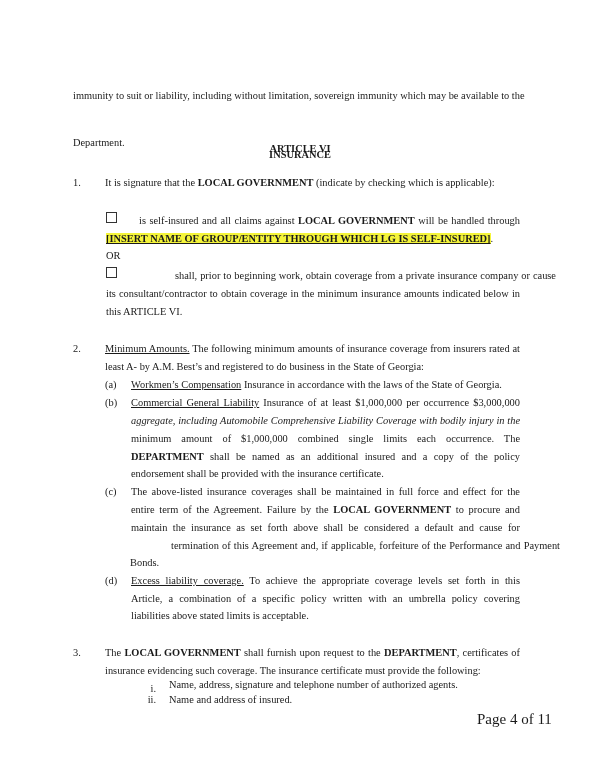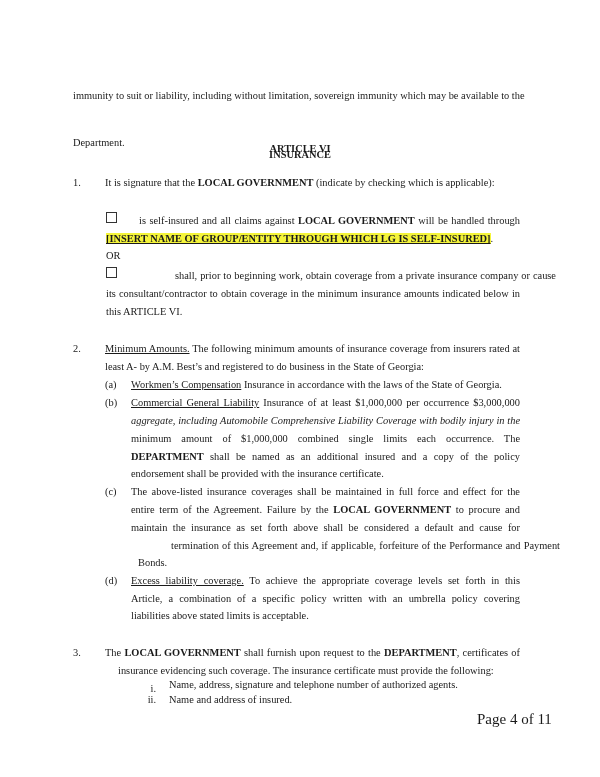--- a/index.html
+++ b/index.html
@@ -64,33 +64,33 @@
 </div>
 <div class="line" style="left:131px; top:467px;">endorsement shall be provided with the insurance certificate.</div>
 
 <div class="num" style="left:105px; top:485px;">(c)</div>
 <div class="just" style="left:131px; top:485px; width:389px;">The above-listed insurance coverages shall be maintained in full force and effect for the</div>
 <div class="just" style="left:131px; top:503px; width:389px;">
   <span>entire term of the Agreement.  Failure by the </span><b>LOCAL GOVERNMENT</b><span> to procure and</span>
 </div>
 <div class="just" style="left:131px; top:521px; width:389px;">maintain the insurance as set forth above shall be considered a default and cause for</div>
 <div class="just" style="left:131px; top:539px; width:389px;padding-left:40px;">termination of this Agreement and, if applicable, forfeiture of the Performance and Payment</div>
-<div class="line" style="left:138px; top:556px;">Bonds.</div>
+<div class="line" style="left:130px; top:556px;">Bonds.</div>
 
 <div class="num" style="left:105px; top:574px;">(d)</div>
 <div class="just" style="left:131px; top:574px; width:389px;">
   <u>Excess liability coverage.</u><span>  To achieve the appropriate coverage levels set forth in this</span>
 </div>
 <div class="just" style="left:131px; top:592px; width:389px;">Article, a combination of a specific policy written with an umbrella policy covering</div>
 <div class="line" style="left:131px; top:609px;text-align:center;">liabilities above stated limits is acceptable.</div>
 
 <div class="num" style="left:73px; top:646px;">3.</div>
 <div class="just" style="left:105px; top:646px; width:415px;">
   <span>The </span><b>LOCAL GOVERNMENT</b><span> shall furnish upon request to the </span><b>DEPARTMENT</b><span>, certificates of</span>
 </div>
-<div class="line" style="left:105px; top:664px;margin-left:13px;">insurance evidencing such coverage. The insurance certificate must provide the following:</div>
+<div class="line" style="left:105px; top:664px;">insurance evidencing such coverage. The insurance certificate must provide the following:</div>
 
 <div class="line" style="left:146px; top:682px; width:10px; text-align:right;">i.</div>
 <div class="line" style="left:169px; top:678px;">Name, address, signature and telephone number of authorized agents.</div>
 <div class="line" style="left:146px; top:693px; width:10px; text-align:right;">ii.</div>
 <div class="line" style="left:169px; top:693px;">Name and address of insured.</div>
 
 <div class="line" style="left:477px; top:713px; font-size:15px;">Page 4 of 11</div>
 
 </body></html>

